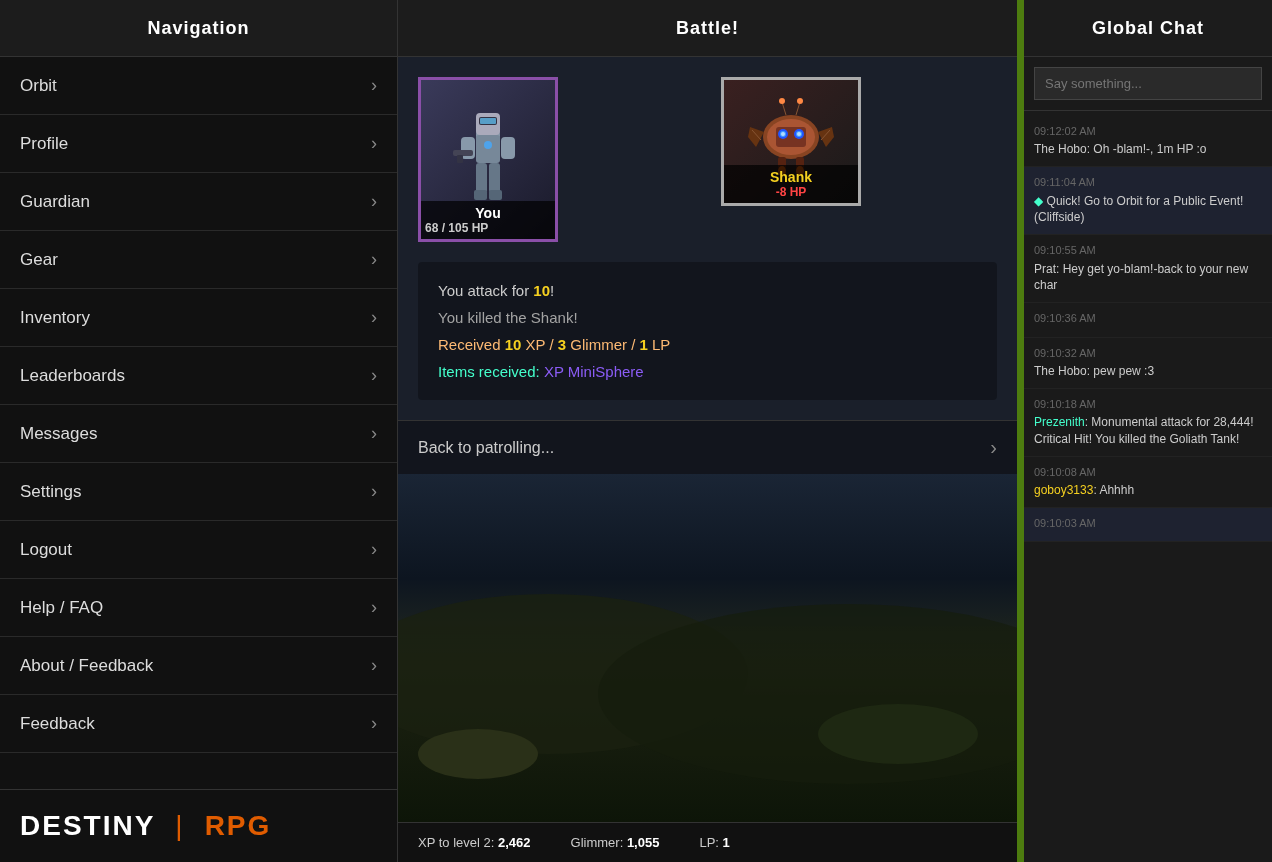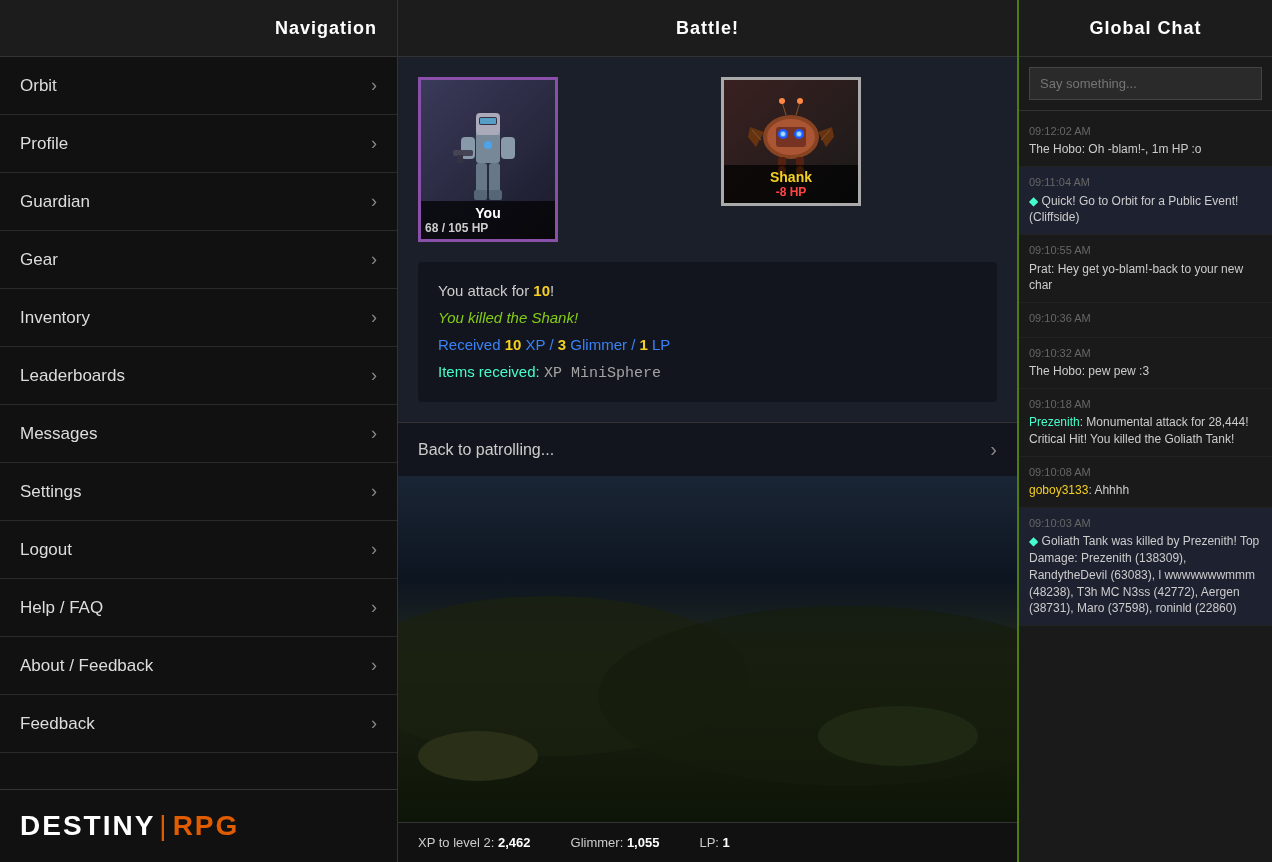--- a/index.html
+++ b/index.html
@@ -35,21 +35,21 @@
       border-bottom: 1px solid #333;
       padding: 7px 20px;
       text-align: center;
       font-size: 18px;
       font-weight: bold;
       color: #fff;
       letter-spacing: 1px;
       height: 57px;
       display: flex;
       align-items: center;
-      justify-content: flex-end;
+      justify-content: center;
     }
 
     .sidebar-nav {
       flex: 1;
       overflow-y: auto;
     }
 
     .sidebar-item {
       display: flex;
       align-items: center;
@@ -68,21 +68,21 @@
     }
 
     .sidebar-footer {
       padding: 20px;
       border-top: 1px solid #333;
     }
 
     .logo {
       display: flex;
       align-items: center;
-      gap: 0;
+      gap: 16px;
       font-size: 28px;
       font-weight: bold;
       letter-spacing: 2px;
     }
 
     .logo-destiny {
       color: #fff;
     }
 
     .logo-separator {
@@ -209,24 +209,24 @@
     .battle-log {
       background: rgba(0,0,0,0.3);
       padding: 15px 20px;
       border-radius: 4px;
       line-height: 1.8;
       font-size: 15px;
     }
 
     .battle-log-normal { color: #ccc; }
     .battle-log-damage { color: #f5d020; font-weight: bold; }
-    .battle-log-kill { color: #84cc16; font-style: italic; }
-    .battle-log-reward { color: #3b82f6; text-align: center; }
+    .battle-log-kill { color: #a3a3a3; }
+    .battle-log-reward { color: #fdba74; text-align: center; }
     .battle-log-item { color: #4fc; }
-    .battle-log-item-name { color: #a3a3a3; font-family: Liberation Mono, monospace; }
+    .battle-log-item-name { color: #8b5cf6; }
 
     .back-to-patrolling {
       display: flex;
       align-items: center;
       justify-content: space-between;
       background: rgba(0,0,0,0.3);
       padding: 15px 20px;
       margin: 0 0 0 0;
       cursor: pointer;
       font-size: 16px;
@@ -259,21 +259,21 @@
       gap: 40px;
       font-size: 13px;
       color: #ccc;
       height: 40px;
     }
 
     
     .chat-panel {
       width: 255px;
       background: #1a1a1a;
-      border-left: 2px solid #4d7c0f;
+      border-left: 7px solid #4d7c0f;
       display: flex;
       flex-direction: column;
     }
 
     .chat-header {
       background: #1c1c1c;
       border-bottom: 1px solid #333;
       padding: 15px 20px;
       text-align: center;
       font-size: 18px;
@@ -592,20 +592,17 @@
 
       <div class="chat-message">
         <div class="chat-timestamp">09:10:08 AM</div>
         <div class="chat-text">
           <span class="username-goboy">goboy3133</span>: Ahhhh
         </div>
       </div>
 
       <div class="chat-message system">
         <div class="chat-timestamp">09:10:03 AM</div>
-        <div class="chat-text">
-          <span class="system-diamond">◆</span> Goliath Tank was killed by Prezenith! Top Damage: Prezenith (138309), RandytheDevil (63083), l wwwwwwwmmm (48238), T3h MC N3ss (42772), Aergen (38731), Maro (37598), roninld (22860)
-        </div>
       </div>
 
     </div>
   </div>
 </div>
 
 </body></html>

